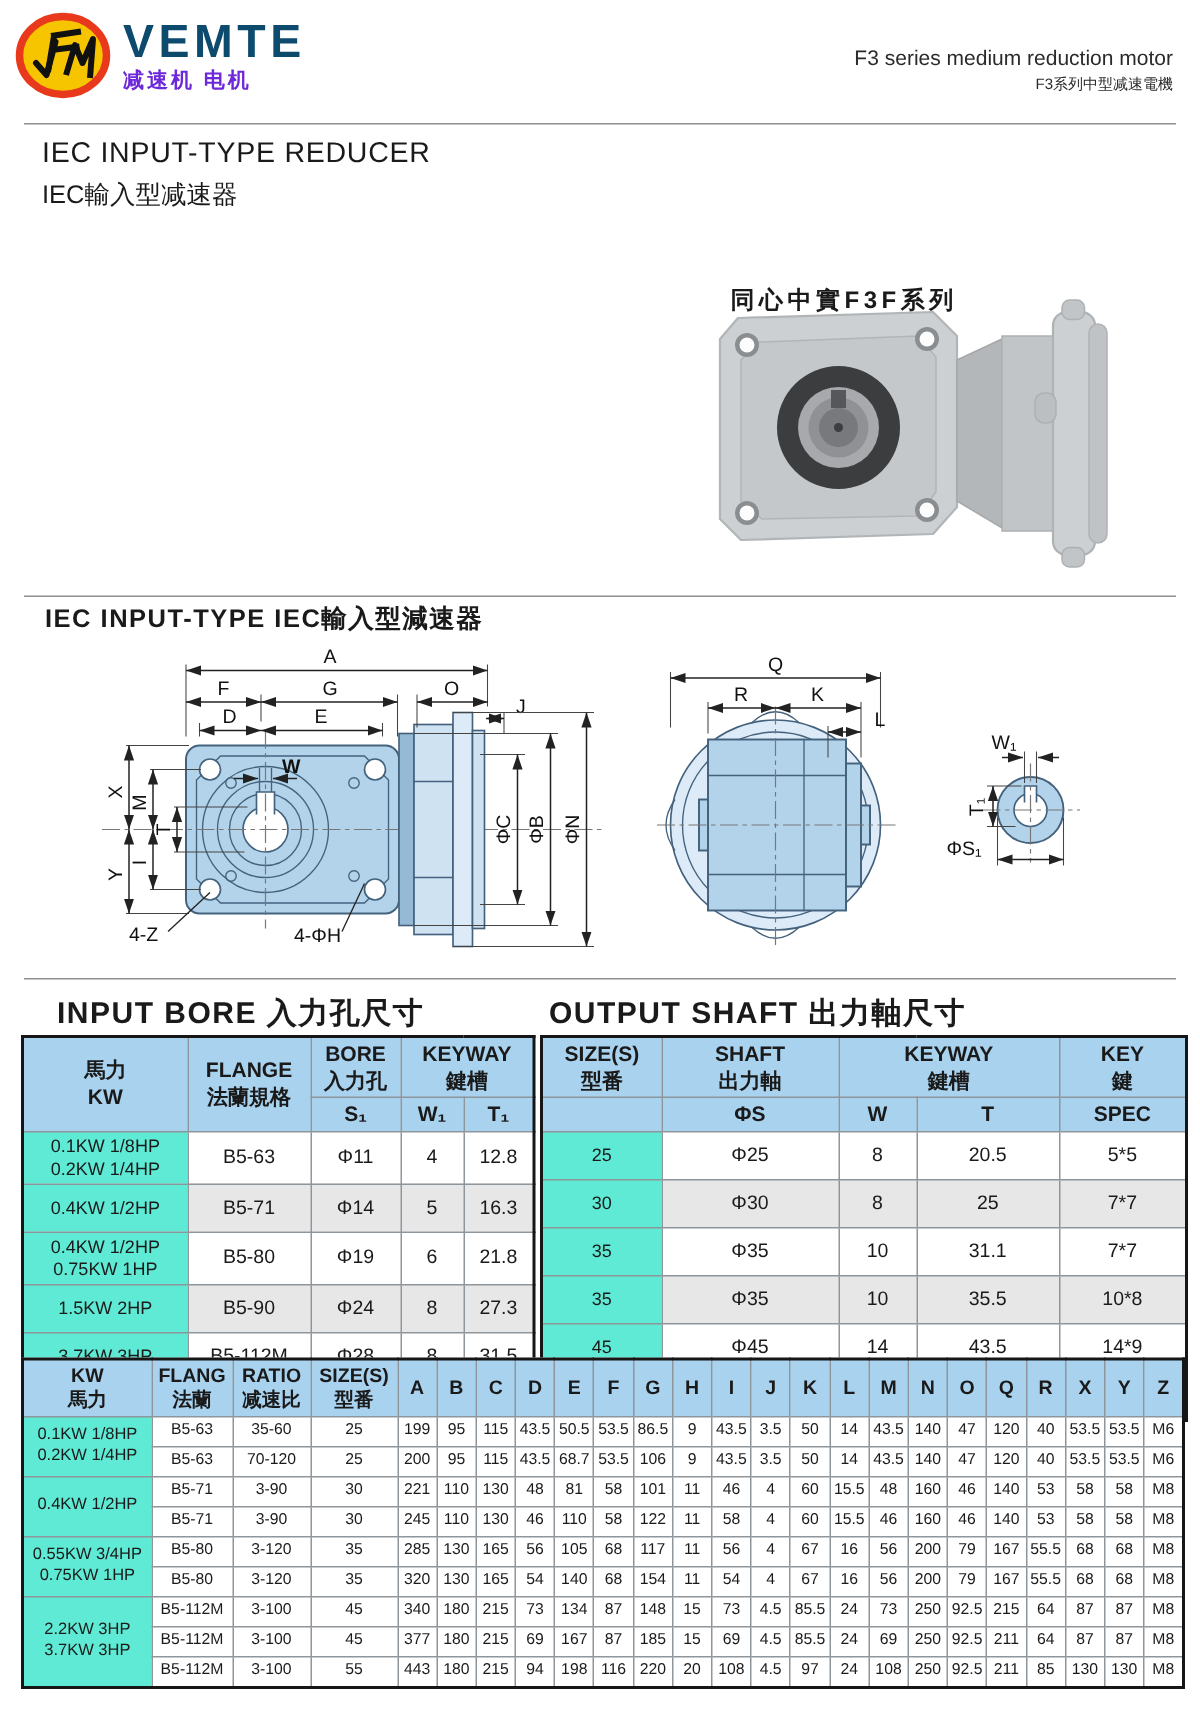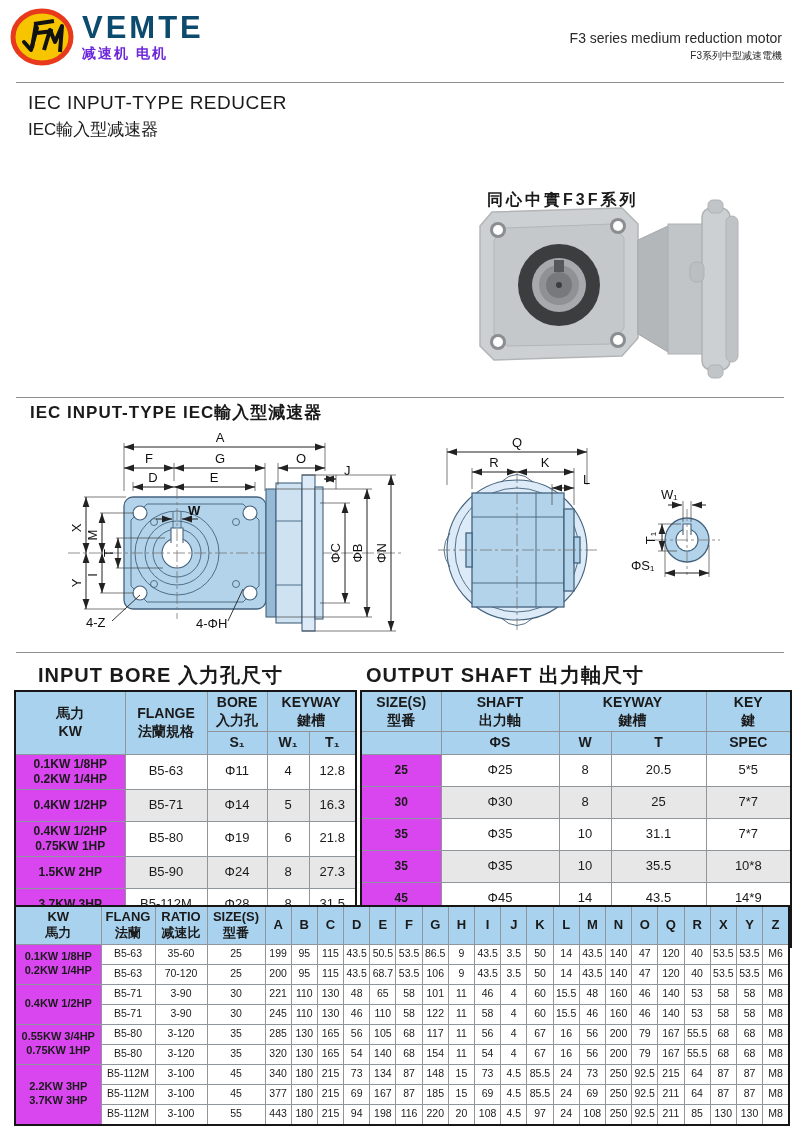--- a/index.html
+++ b/index.html
@@ -21,21 +21,21 @@
   .photo-wrap{position:absolute;left:462px;top:198px;}
   .drawing-title{position:absolute;left:30px;top:401px;font-size:17px;font-weight:bold;letter-spacing:1px;}
   .drawing-wrap{position:absolute;left:0;top:425px;}
   .sec-title{position:absolute;font-size:20px;font-weight:bold;letter-spacing:1px;}
   
   table{border-collapse:collapse;table-layout:fixed;}
   .spec-table{border:2px solid #161616;background:#fff;}
   .spec-table th,.spec-table td{border:1px solid #8e959b;text-align:center;vertical-align:middle;
       white-space:pre-line;padding:2px 0;line-height:1.25;}
   .spec-table thead th{background:#a9d2ee;font-weight:bold;}
-  .spec-table tbody th{background:#d946ef;font-weight:bold;}
+  .spec-table tbody th{background:#5eead4;font-weight:normal;}
   .striped tbody tr:nth-child(even) td{background:#e7e7e7;}
   #input-bore-table{position:absolute;left:14px;top:690px;width:341px;font-size:13px;}
   #input-bore-table thead th{font-size:14px;}
   #input-bore-table tbody th{font-size:12px;}
   #input-bore-table tbody td{height:27px;}
   #output-shaft-table{position:absolute;left:360px;top:690px;width:430px;font-size:13px;}
   #output-shaft-table thead th{font-size:14px;}
   #output-shaft-table tbody th{font-size:12px;}
   #output-shaft-table tbody tr td,#output-shaft-table tbody tr th{height:27px;}
   #dims-table{position:absolute;left:14px;top:905px;width:776px;font-size:10.5px;}
@@ -520,21 +520,21 @@
         </tr>
         <tr>
           <th rowspan="2">0.4KW 1/2HP</th>
           <td>B5-71</td>
           <td>3-90</td>
           <td>30</td>
           <td>221</td>
           <td>110</td>
           <td>130</td>
           <td>48</td>
-          <td>65</td>
+          <td>81</td>
           <td>58</td>
           <td>101</td>
           <td>11</td>
           <td>46</td>
           <td>4</td>
           <td>60</td>
           <td>15.5</td>
           <td>48</td>
           <td>160</td>
           <td>46</td>

